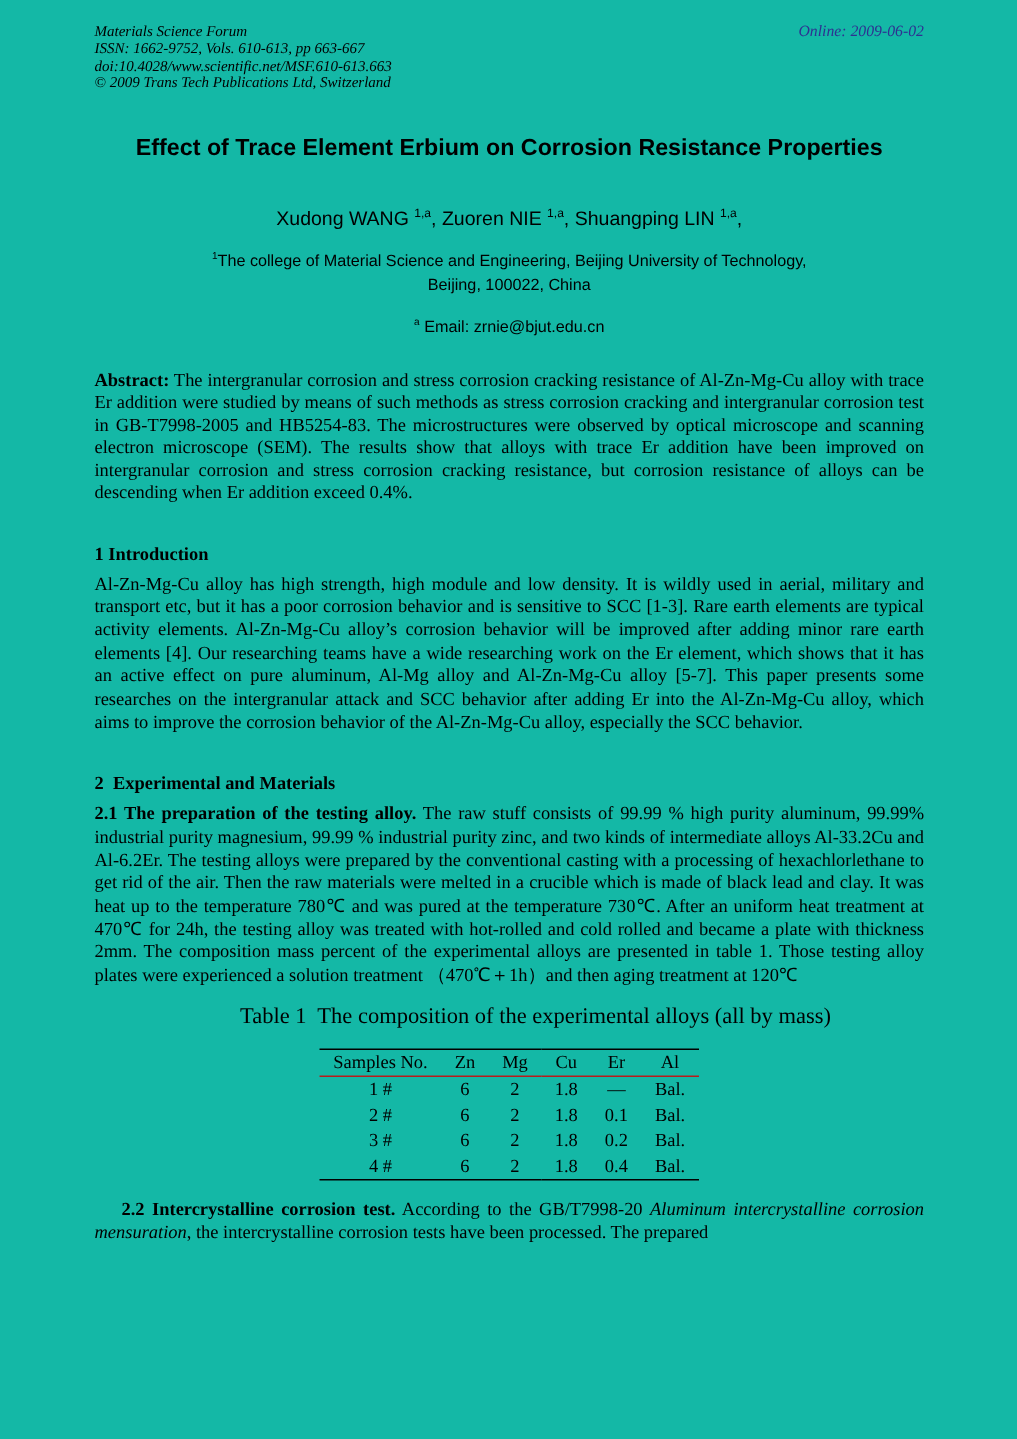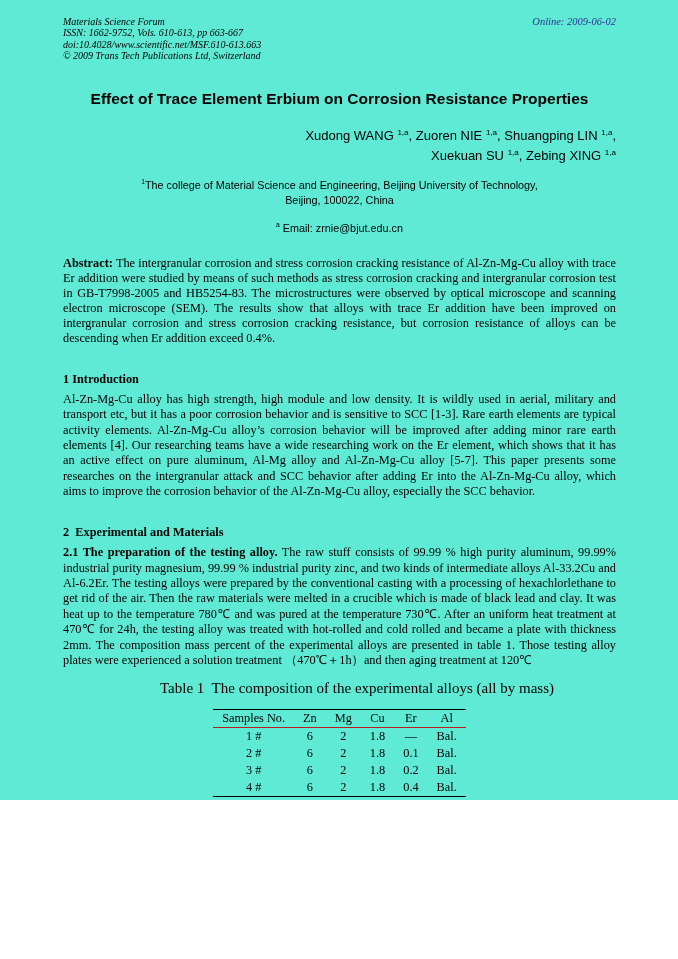--- a/index.html
+++ b/index.html
@@ -1,33 +1,33 @@
 <!DOCTYPE html>
 <html><head>
 <meta charset="utf-8">
 <style>
   html,body { margin:0; padding:0; background:#ffffff; }
   .page {
-    width:678px; height:800px; box-sizing:border-box;
-    background:#5eead4; color:#000;
+    width:678px; height:959px; box-sizing:border-box;
+    background:#14b8a6; color:#000;
     padding:16px 62px 20px 63px;
     font-family:"Liberation Serif", serif;
     overflow:hidden;
   }
   
   .top { display:flex; justify-content:space-between; align-items:flex-start;
          font-style:italic; font-size:10px; line-height:11.4px; }
   .pub-info div { white-space:nowrap; }
   .online-date { color:#2e3192; font-size:10.5px; }
   
   .title { font-family:"Liberation Sans", sans-serif; font-weight:bold;
            font-size:15.5px; line-height:1.4; text-align:center; margin:26px 0 0 0; }
   
   .authors { font-family:"Liberation Sans", sans-serif; font-size:13px;
-             line-height:1.55; text-align:right; margin-top:17px; }
+             line-height:1.55; text-align:center; margin-top:27px; }
   sup { font-size:0.62em; line-height:0; }
   
   .affiliation { font-family:"Liberation Sans", sans-serif; font-size:10.8px;
                  line-height:1.45; text-align:center; margin-top:11px; }
   .email { font-family:"Liberation Sans", sans-serif; font-size:10.8px;
            text-align:center; margin-top:13px; }
   
   .keyword { font-family:"Liberation Sans", sans-serif; font-size:11.3px; margin-top:25px; }
   .bold { font-weight:bold; }
   .italic { font-style:italic; }
@@ -56,21 +56,20 @@
       <div>doi:10.4028/www.scientific.net/MSF.610-613.663</div>
       <div>© 2009 Trans Tech Publications Ltd, Switzerland</div>
     </div>
     <div class="online-date">Online: 2009-06-02</div>
   </header>
 
   <h1 class="title"><span>Effect of Trace Element Erbium on Corrosion Resistance Properties</span><br></h1>
 
   <div class="authors">
     <div><span><span>Xudong WANG </span><sup>1,a</sup><span>, </span></span><span><span>Zuoren NIE </span><sup>1,a</sup><span>, </span></span><span><span>Shuangping LIN </span><sup>1,a</sup><span>,</span></span></div>
-    <div><span><span>Xuekuan SU </span><sup>1,a</sup><span>, </span></span><span><span>Zebing XING </span><sup>1,a</sup><span></span></span></div>
   </div>
 
   <div class="affiliation"><sup>1</sup><span>The college of Material Science and Engineering, Beijing University of Technology,</span><br><span>Beijing, 100022, China</span></div>
 
   <div class="email"><sup>a</sup><span> Email: zrnie@bjut.edu.cn</span></div>
 
 
   <p class="abstract"><span class="bold">Abstract:</span><span> The intergranular corrosion and stress corrosion cracking resistance of Al-Zn-Mg-Cu alloy with trace Er addition were studied by means of such methods as stress corrosion cracking and intergranular corrosion test in GB-T7998-2005 and HB5254-83. The microstructures were observed by optical microscope and scanning electron microscope (SEM). The results show that alloys with trace Er addition have been improved on intergranular corrosion and stress corrosion cracking resistance, but corrosion resistance of alloys can be descending when Er addition exceed 0.4%.</span></p>
 
   <h2 class="heading">1 Introduction</h2>
@@ -121,14 +120,15 @@
         <td>4 #</td>
         <td>6</td>
         <td>2</td>
         <td>1.8</td>
         <td>0.4</td>
         <td>Bal.</td>
       </tr>
     </tbody>
   </table>
 
+  <p class="body indent s22"><span class="bold">2.2 Intercrystalline corrosion test.</span><span> According to the GB/T7998-20 </span><span class="italic">Aluminum intercrystalline corrosion mensuration</span><span>, the intercrystalline corrosion tests have been processed. The prepared</span></p>
 
 </div>
 
 </body></html>

